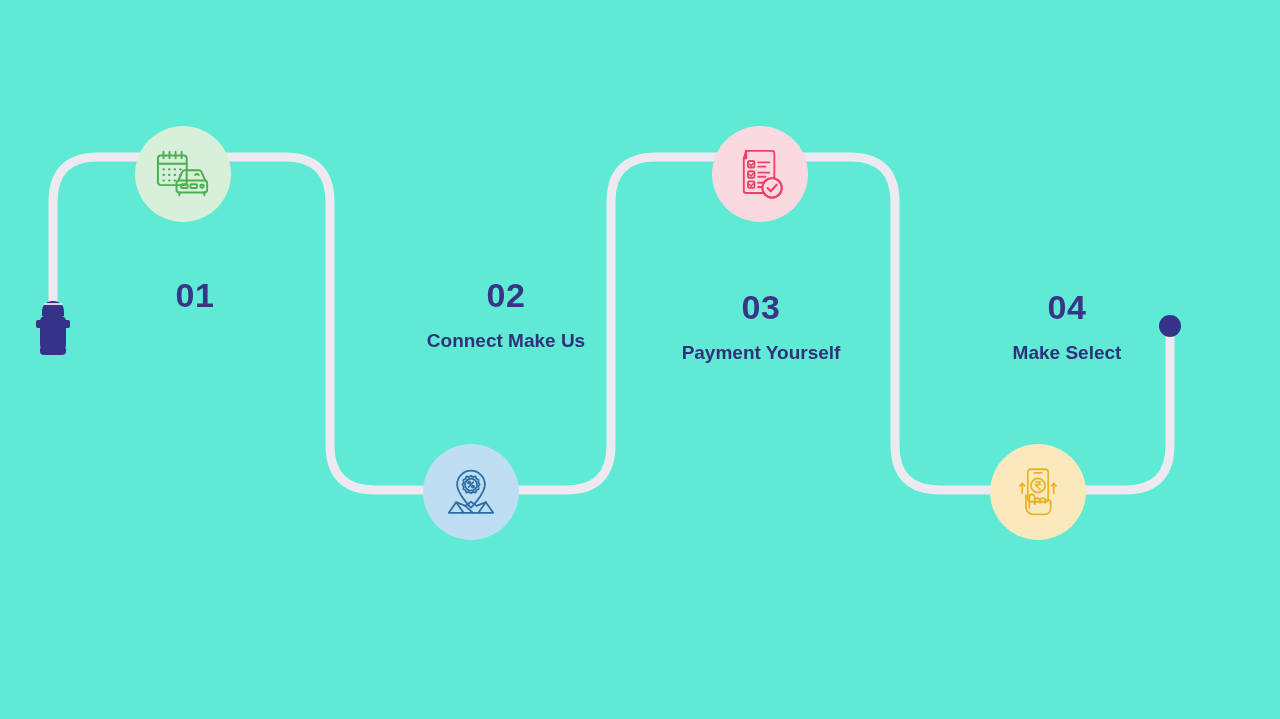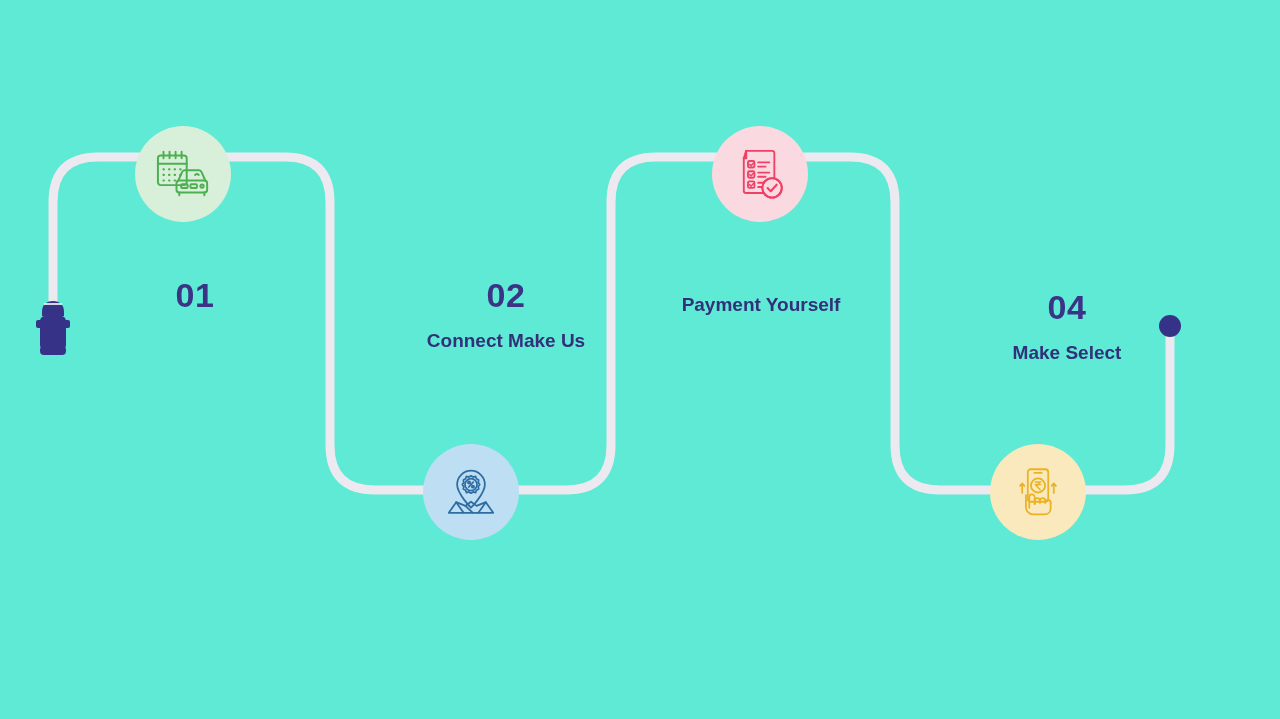--- a/index.html
+++ b/index.html
@@ -202,20 +202,21 @@
         <path d="M25 37.5 L33 37.5 M25 42 L30 42"></path>
 
         <circle cx="40" cy="43" r="10.5" fill="#fbd9e0"></circle>
         <circle cx="40" cy="43" r="10.5"></circle>
         <path d="M35.2 43.2 L38.6 46.6 L45 39.6" stroke-width="2.3"></path>
       </g>
     </svg>
   </div>
 
   <div class="step-text" id="text-3">
+    <div class="step-number">03</div>
     <div class="step-label">Payment Yourself</div>
   </div>
 
   <div class="step-text" id="text-4">
     <div class="step-number">04</div>
     <div class="step-label">Make Select</div>
   </div>
 
   <div class="icon-bubble" id="bubble-4">
     <svg viewBox="0 0 56 56" width="52" height="52">

